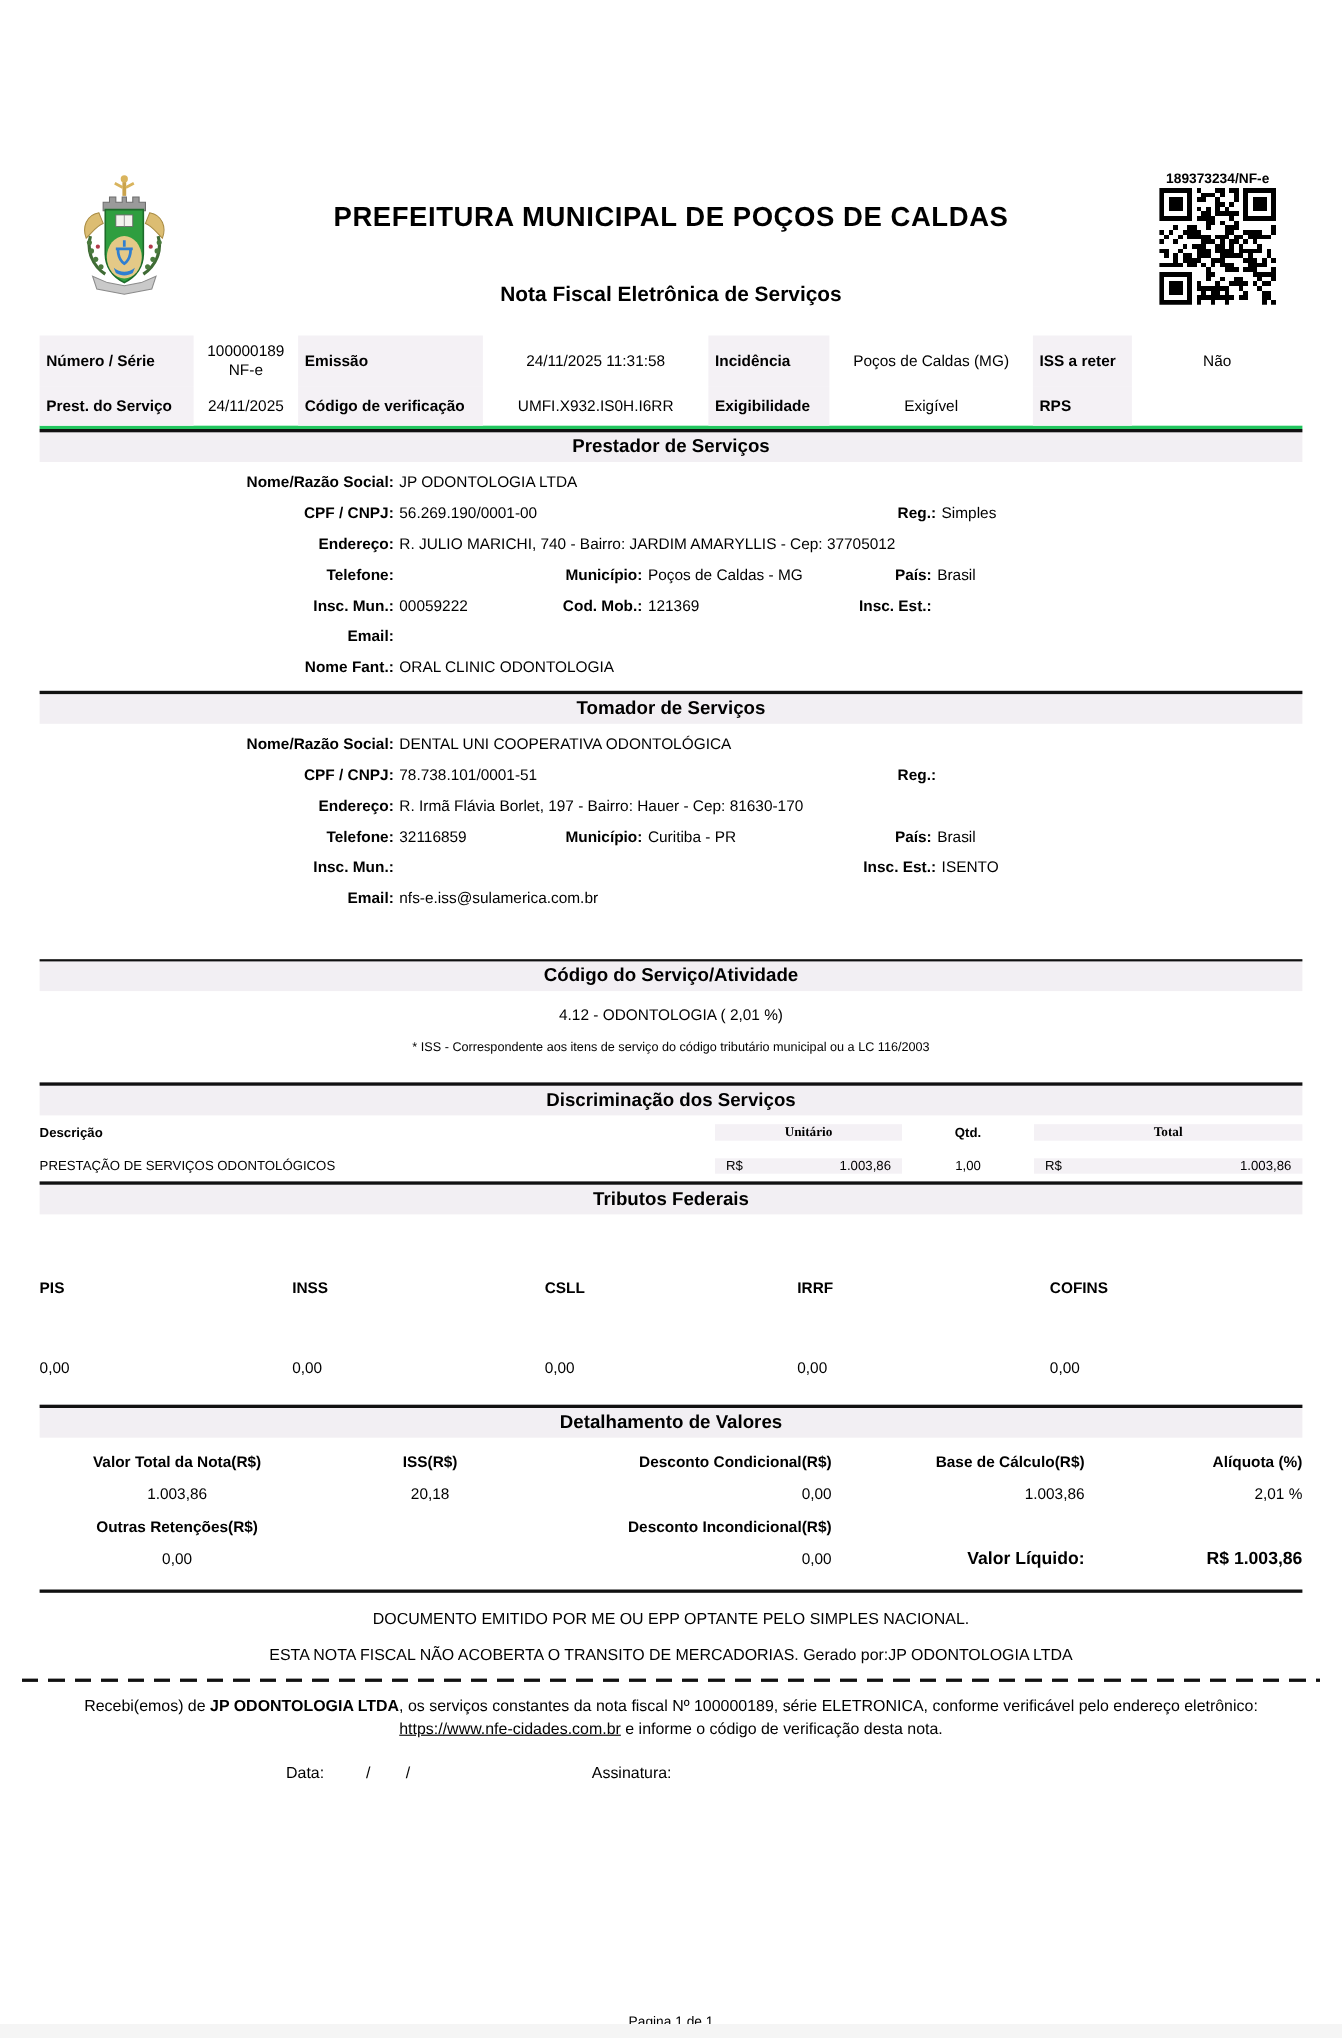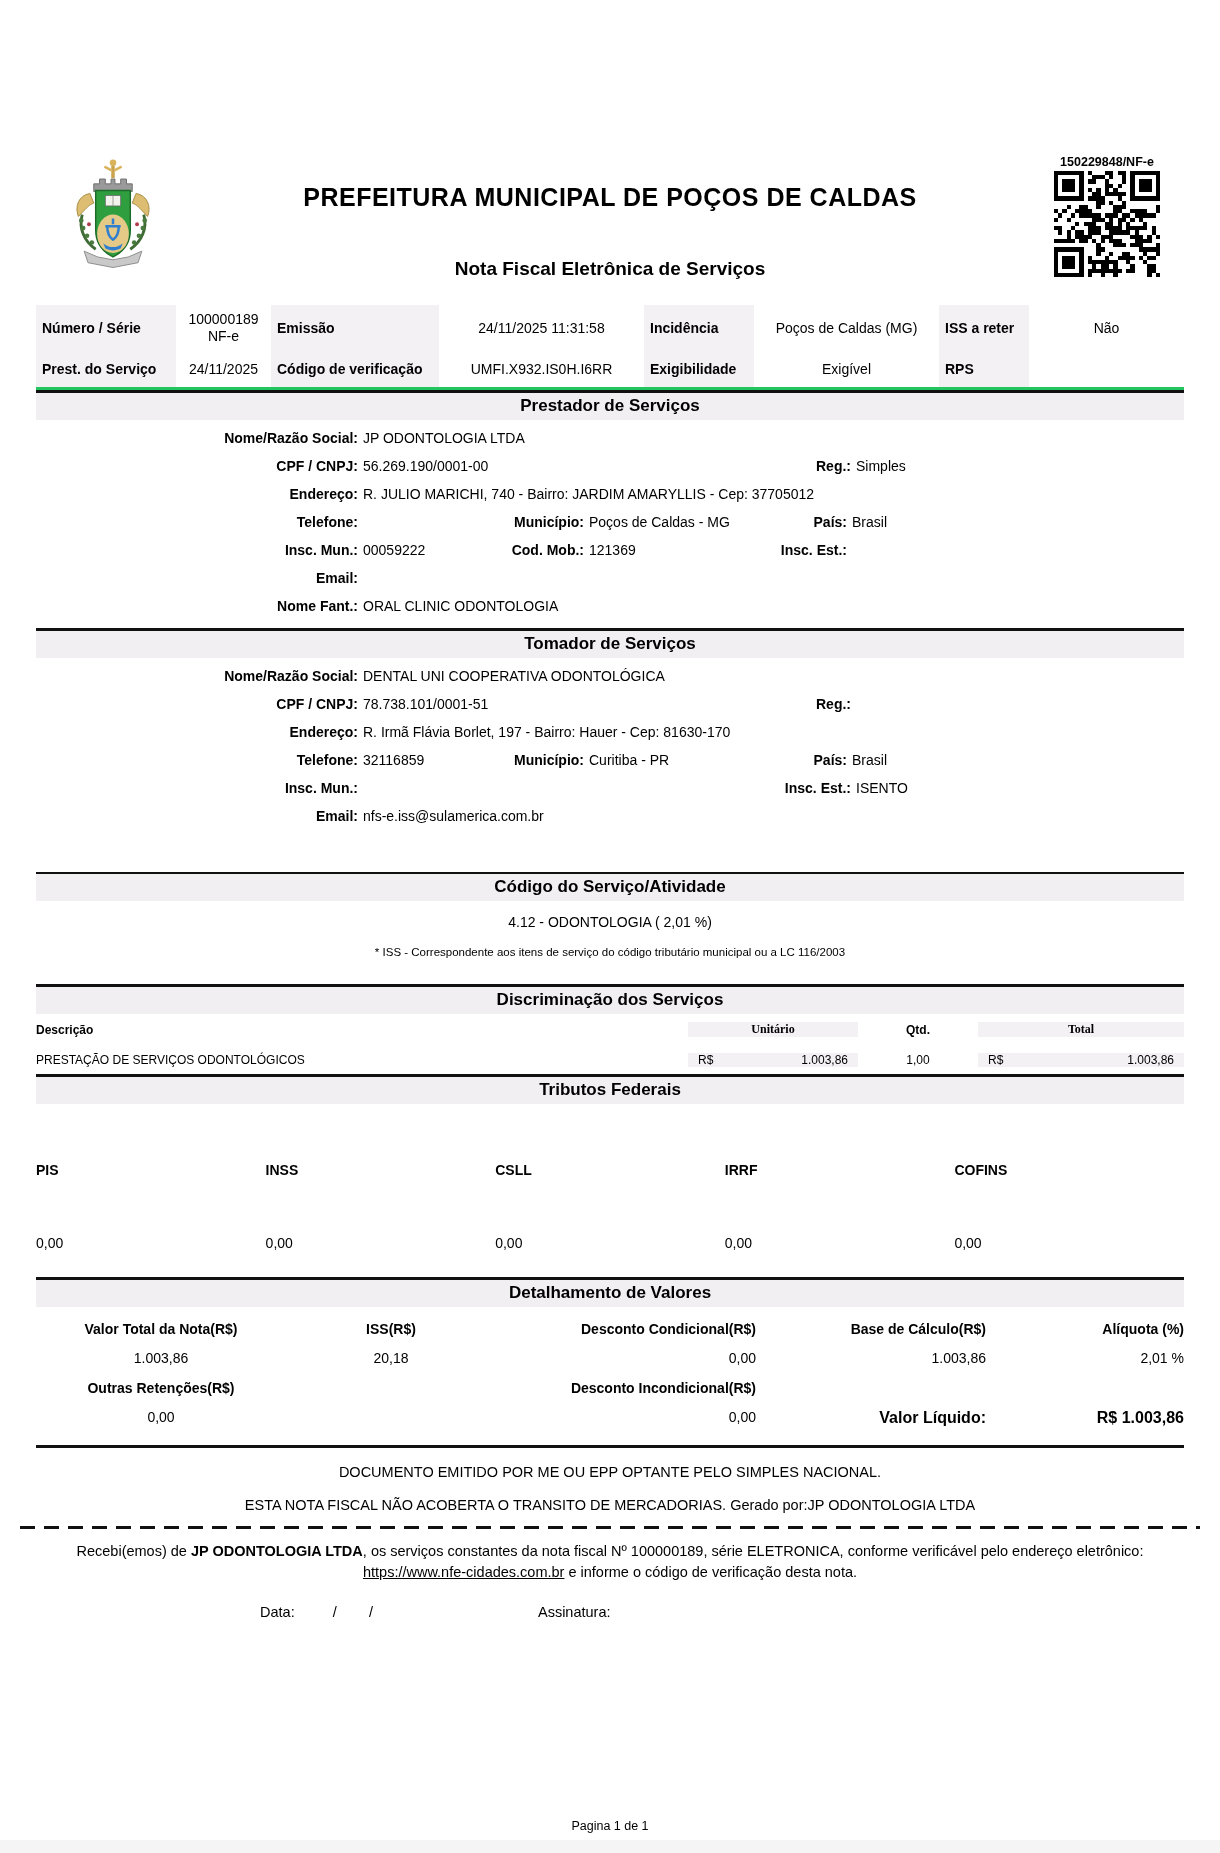--- a/index.html
+++ b/index.html
@@ -46,21 +46,21 @@
   .cod-note { text-align:center; font-size:11.5px; margin-top:16px; margin-bottom:26px; }
 
   
   .dt { margin:0 36px; }
   .dt-header, .dt-row { display:flex; align-items:center; font-size:12px; }
   .dt-header { min-height:31px; font-weight:bold; }
   .dt-row { min-height:29px; }
   .col-desc { flex:1 1 auto; text-align:left; }
   .col-unit { width:170px; flex:none; }
   .col-qtd { width:120px; flex:none; text-align:center; }
-  .col-total { width:206px; flex:none; }
+  .col-total { width:244px; flex:none; }
   .hc { text-align:center;font-family:Liberation Serif, serif; }
   .money { display:flex; justify-content:space-between; padding:0 10px; }
 
   
   .trow { display:flex; margin:0 36px; font-size:14px; }
   .tcell { flex:1; text-align:left;margin-top:47px; }
   .trow.labels { margin-top:11px; font-weight:bold; }
   .trow.values { margin-top:10px; margin-bottom:26px; }
 
   
@@ -78,21 +78,21 @@
   .dashline { margin:13px 20px 0; height:3px;
     background:repeating-linear-gradient(90deg,#111 0 15px,transparent 15px 24px); }
   .receipt { margin:12px 40px 0; text-align:center; font-size:14.5px; line-height:1.45; }
   .receipt b { font-weight:bold; }
   .linkline { text-align:center; font-size:14.5px; margin-top:2px; }
   .link { text-decoration:underline; cursor:pointer; }
   .sigrow { display:flex; margin:24px 36px 0 260px; font-size:14.5px; }
   .slash { white-space:pre; margin-left:38px; }
   .sig { margin-left:165px; }
 
-  .pageno { position:absolute; left:0; right:0; bottom:20px; text-align:center; font-size:12.5px; }
+  .pageno { position:absolute; left:0; right:0; bottom:8px; text-align:center; font-size:12.5px; }
   .strip { position:absolute; left:0; right:0; bottom:0; height:13px; background:#f5f5f5; }
 </style>
 </head>
 <body>
 
 <div class="page">
 
   <div class="hdr">
     <svg class="logo" viewBox="0 0 100 130" aria-hidden="true">
 
@@ -124,21 +124,21 @@
       <path d="M50 66 L50 72 M42 74 H58 M44 74 C44 82 47 86 50 88 C53 86 56 82 56 74" stroke="#2f7fd1" stroke-width="2.6" fill="none"></path>
       <path d="M40 92 C46 97 54 97 60 92 L58 97 C53 100 47 100 42 97 Z" fill="#2f7fd1"></path>
 
       <path d="M20 100 L34 106 L50 109 L66 106 L80 100 L76 112 L50 117 L24 112 Z" fill="#c9c9c9" stroke="#8b8b8b" stroke-width="1"></path>
     </svg>
 
     <div class="title">PREFEITURA MUNICIPAL DE POÇOS DE CALDAS</div>
     <div class="subtitle">Nota Fiscal Eletrônica de Serviços</div>
 
     <div class="qrwrap">
-      <div class="qrlabel">150229848/NF-e</div>
+      <div class="qrlabel">189373234/NF-e</div>
       <svg id="qr-svg" class="qr" viewBox="0 0 25 25" shape-rendering="crispEdges">
           <rect x="8" y="0" width="1" height="1" fill="#000"></rect>
           <rect x="12" y="0" width="1" height="1" fill="#000"></rect>
           <rect x="13" y="0" width="1" height="1" fill="#000"></rect>
           <rect x="15" y="0" width="1" height="1" fill="#000"></rect>
           <rect x="16" y="0" width="1" height="1" fill="#000"></rect>
           <rect x="9" y="1" width="1" height="1" fill="#000"></rect>
           <rect x="10" y="1" width="1" height="1" fill="#000"></rect>
           <rect x="11" y="1" width="1" height="1" fill="#000"></rect>
           <rect x="13" y="1" width="1" height="1" fill="#000"></rect>

